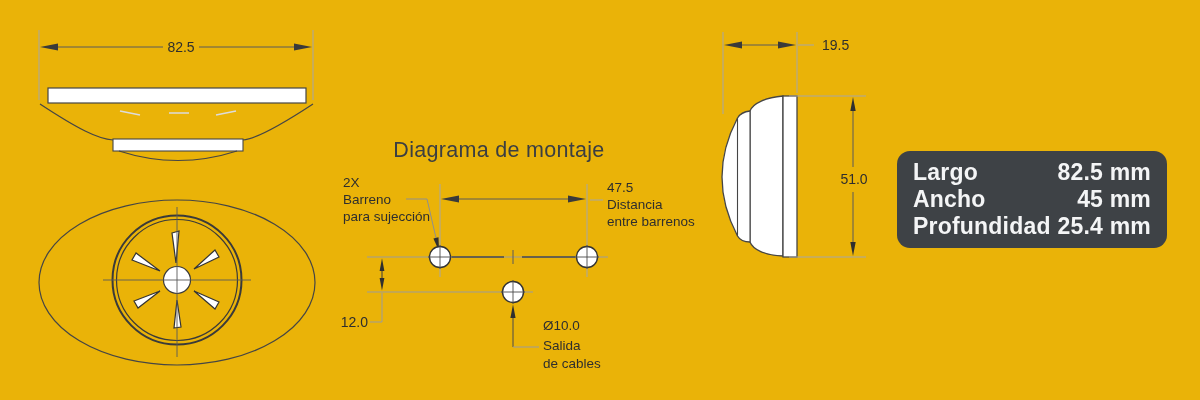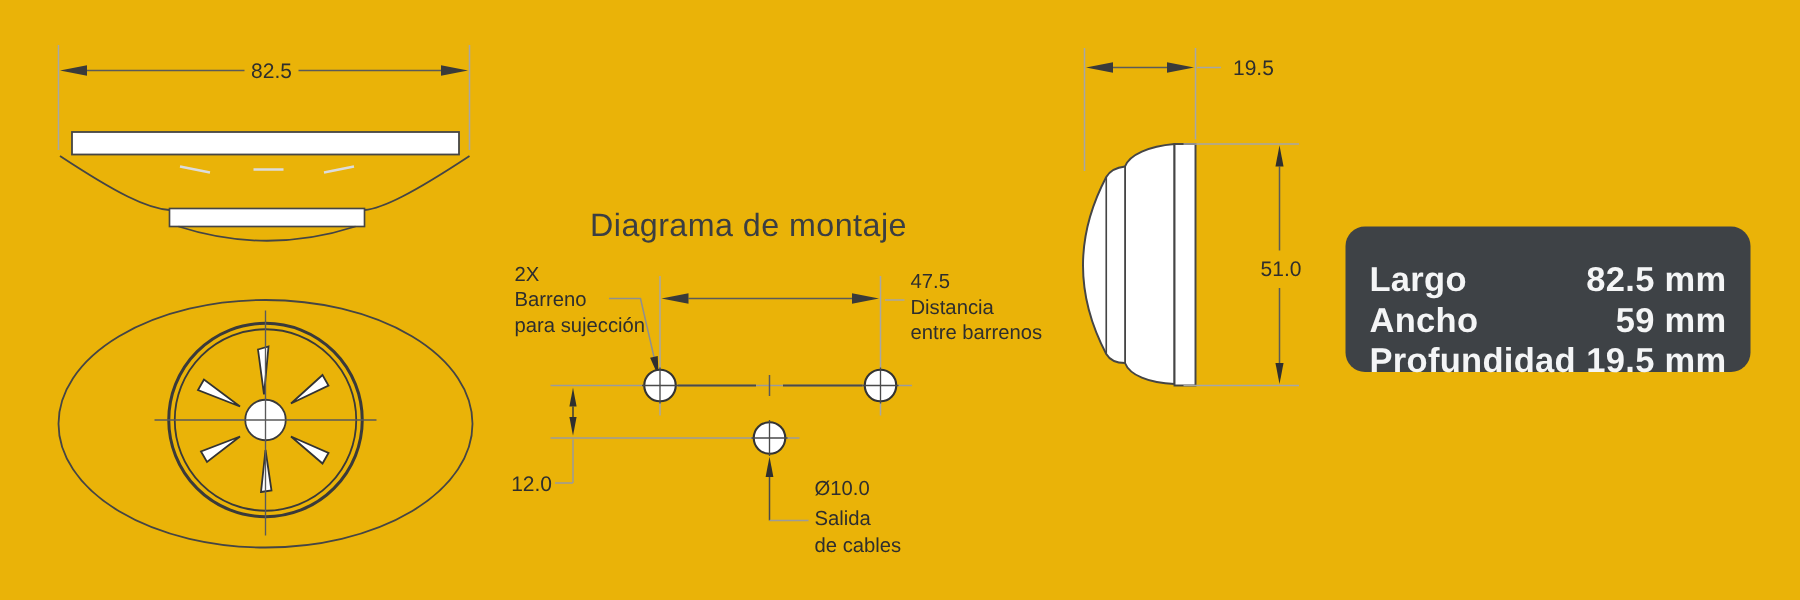--- a/index.html
+++ b/index.html
@@ -4,21 +4,21 @@
 <style>
   html,body{margin:0;padding:0;background:#ffffff;}
   #stage{position:relative;width:1200px;height:400px;background:#eab308;overflow:hidden;
          font-family:"Liberation Sans",sans-serif;}
   svg text{font-family:"Liberation Sans",sans-serif;fill:#2e2e2e;}
   .dim-text{font-size:14px;}
   .callout-text{font-size:13.5px;}
   .title-text{font-size:21.5px;fill:#3b3e42;letter-spacing:.3px;}
   .spec-panel{position:absolute;left:897px;top:151px;width:270px;height:97px;
     background:#3e4246;border-radius:13px;box-sizing:border-box;
-    padding:22px 16px;display:flex;flex-direction:column;justify-content:space-around;}
+    padding:8px 16px;display:flex;flex-direction:column;justify-content:space-around;}
   .spec-row{display:flex;justify-content:space-between;align-items:baseline;
     color:#f4f5f6;font-size:23px;font-weight:bold;letter-spacing:.2px;line-height:27px;white-space:nowrap;}
   .spec-value{text-align:center;}
 </style>
 </head>
 <body>
 
 <div id="stage">
 
   <svg width="1200" height="400" viewBox="0 0 1200 400">
@@ -135,21 +135,21 @@
   </svg>
 
   
   <div class="spec-panel">
     <div class="spec-row">
       <span class="spec-label">Largo</span>
       <span class="spec-value">82.5 mm</span>
     </div>
     <div class="spec-row">
       <span class="spec-label">Ancho</span>
-      <span class="spec-value">59 mm</span>
+      <span class="spec-value">45 mm</span>
     </div>
     <div class="spec-row">
       <span class="spec-label">Profundidad</span>
-      <span class="spec-value">19.5 mm</span>
+      <span class="spec-value">25.4 mm</span>
     </div>
   </div>
 
 </div>
 
 </body></html>

